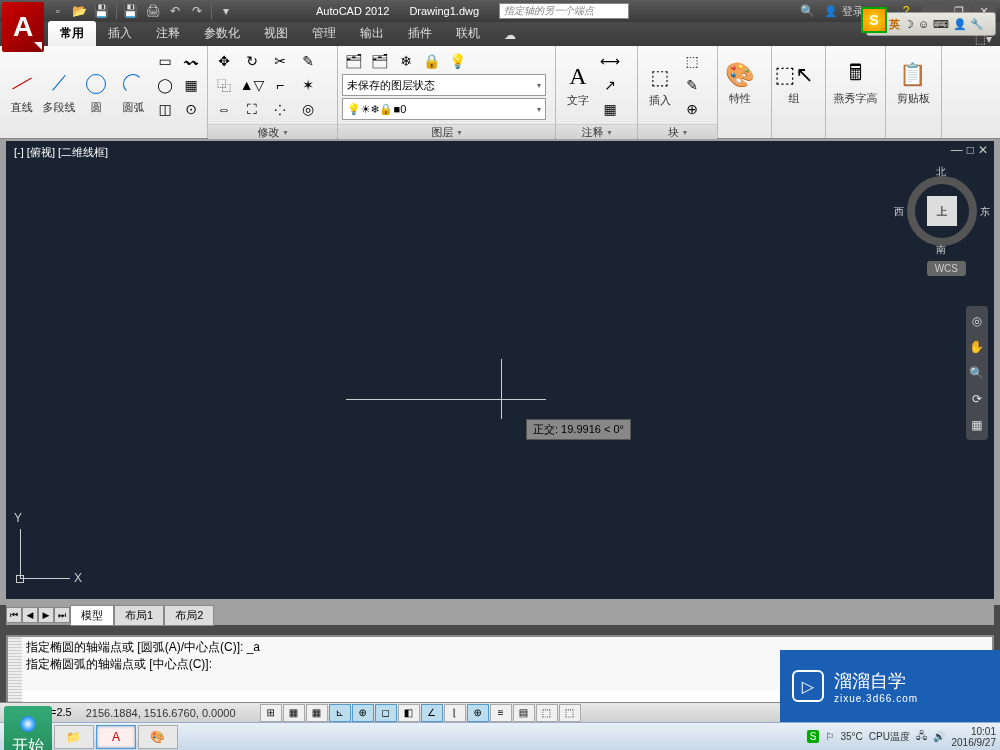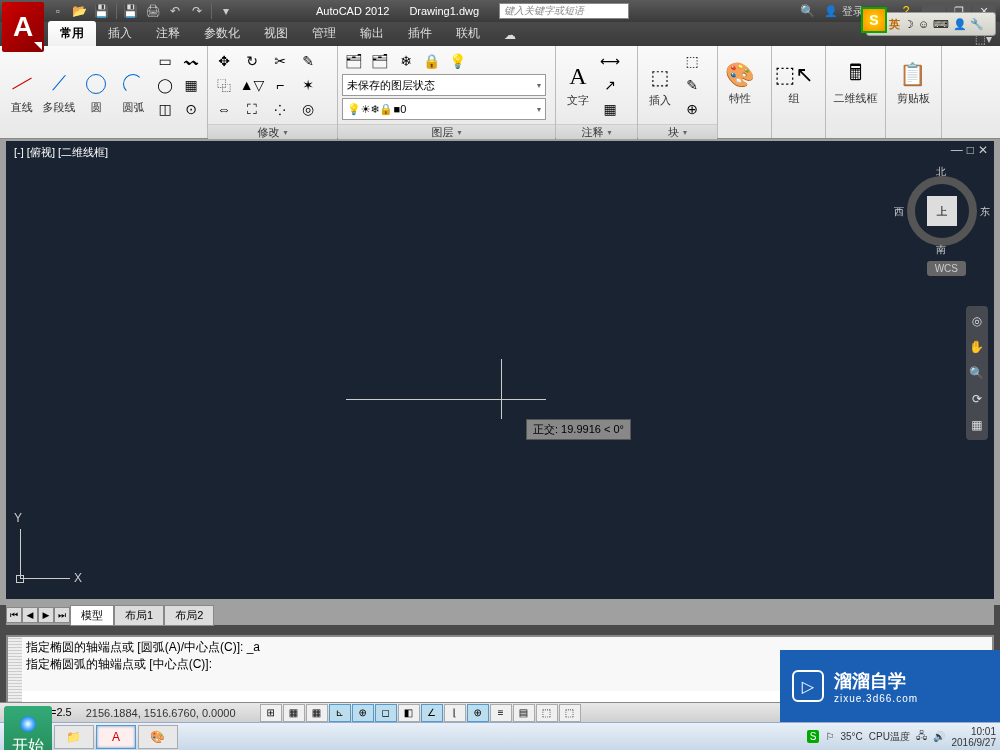--- a/index.html
+++ b/index.html
@@ -88,21 +88,21 @@
 .start-orb { width: 16px; height: 16px; background: radial-gradient(#fff,#4af,#05a); border-radius: 50%; }
 .task-btn { width: 40px; height: 24px; background: #e8e8e8; border: 1px solid #aaa; display: flex; align-items: center; justify-content: center; }
 .task-btn.active { background: #fff; border-color: #59c; box-shadow: inset 0 0 3px #59c; }
 .tray { margin-left: auto; display: flex; align-items: center; gap: 6px; font-size: 10px; color: #333; }
 .clock { text-align: right; line-height: 1.1; }
 
 
 .watermark { position: absolute; right: 0; bottom: 28px; width: 220px; height: 72px; background: #1a5fb4; display: flex; align-items: center; padding: 0 12px; gap: 10px; z-index: 300; }
 .wm-logo { width: 32px; height: 32px; border: 2px solid #fff; border-radius: 6px; display: flex; align-items: center; justify-content: center; color: #fff; font-size: 16px; }
 .wm-text { color: #fff; }
-.wm-text .t1 { font-size: 18px; font-weight: bold; }
+.wm-text .t1 { font-size: 18px; font-weight: normal; }
 .wm-text .t2 { font-size: 10px; letter-spacing: 1px; }
 
 
 .i-line { width: 22px; height: 1px; background: #c00; transform: rotate(-30deg); }
 .i-pline { font-size: 18px; color: #06c; }
 .i-circle { width: 20px; height: 20px; border: 1px solid #06c; border-radius: 50%; }
 .i-arc { width: 20px; height: 20px; border: 1px solid #06c; border-radius: 50%; border-right-color: transparent; border-bottom-color: transparent; }
 </style>
 </head>
 <body>
@@ -119,21 +119,21 @@
     <span class="qat-btn">↶</span>
     <span class="qat-btn">↷</span>
     <span class="qat-sep"></span>
     <span class="qat-btn">▾</span>
   </div>
   <div class="title-text">
     <span>AutoCAD 2012</span>
     <span>Drawing1.dwg</span>
   </div>
   <div class="search-box">
-    <span>键入关键字或短语</span>
+    <span>指定轴的另一个端点</span>
   </div>
   <div class="title-right">
     <span class="qat-btn">🔍</span>
     <span class="login-text">👤 <span>登录</span></span>
     <span class="qat-btn">✕</span>
     <span class="qat-btn" style="color:#ffd700">?</span>
     <div class="win-controls">
       <span class="win-btn">—</span>
       <span class="win-btn">❐</span>
       <span class="win-btn">✕</span>
@@ -291,21 +291,21 @@
           <div class="label">组</div>
         </div>
       </div>
     <div class="panel-label" style="visibility:hidden">.</div>
   </div>
 
   <div class="panel" style="width:60px">
     <div class="panel-body">
         <div class="big-btn" style="width:52px">
           <div class="icon" style="font-size:22px">🖩</div>
-          <div class="label">二维线框</div>
+          <div class="label">燕秀字高</div>
         </div>
       </div>
     <div class="panel-label" style="visibility:hidden">.</div>
   </div>
 
   <div class="panel" style="width:56px">
     <div class="panel-body">
         <div class="big-btn" style="width:48px">
           <div class="icon" style="font-size:22px">📋</div>
           <div class="label">剪贴板</div>

